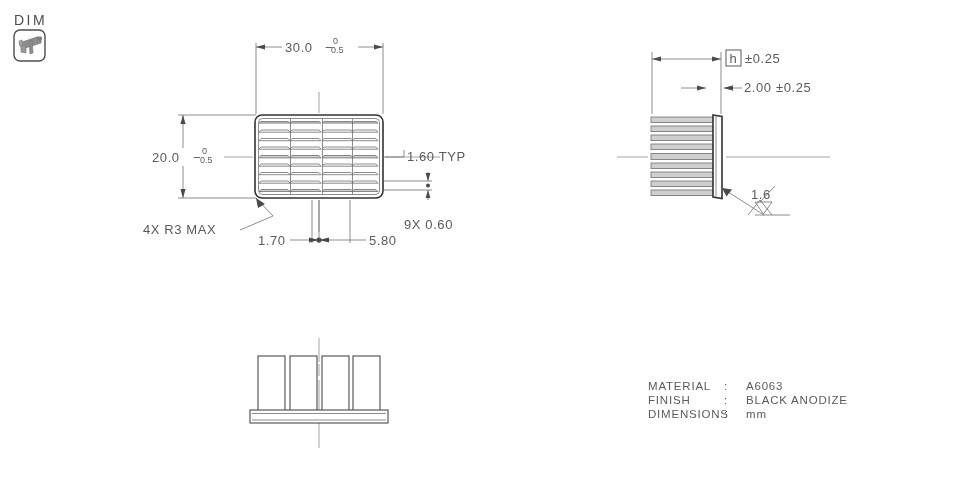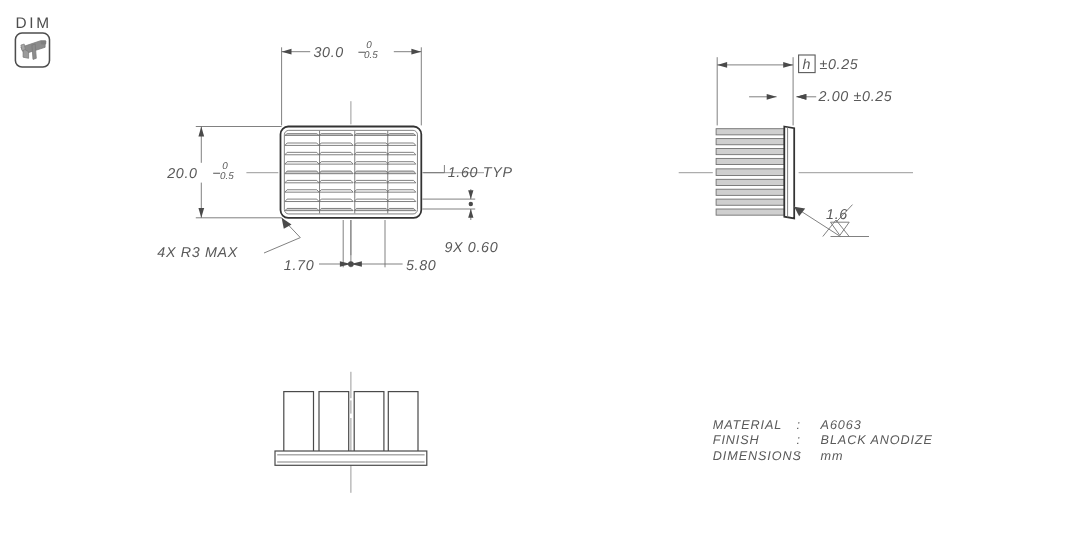--- a/index.html
+++ b/index.html
@@ -13,21 +13,20 @@
     position: relative;
     font-family: "Liberation Sans", sans-serif;
     color: #4a4a4a;
     overflow: hidden;
   }
   #drawing-sheet {
     position: absolute;
     left: 0; top: 0;
     width: 970px;
     height: 488px;
-    font-style: italic;
   }
   svg { display: block; }
   .dim-text {
     font-family: "Liberation Sans", sans-serif;
     font-size: 13px;
     fill: #5a5a5a;
     letter-spacing: 0.6px;
   }
   .tol-text {
     font-family: "Liberation Sans", sans-serif;

